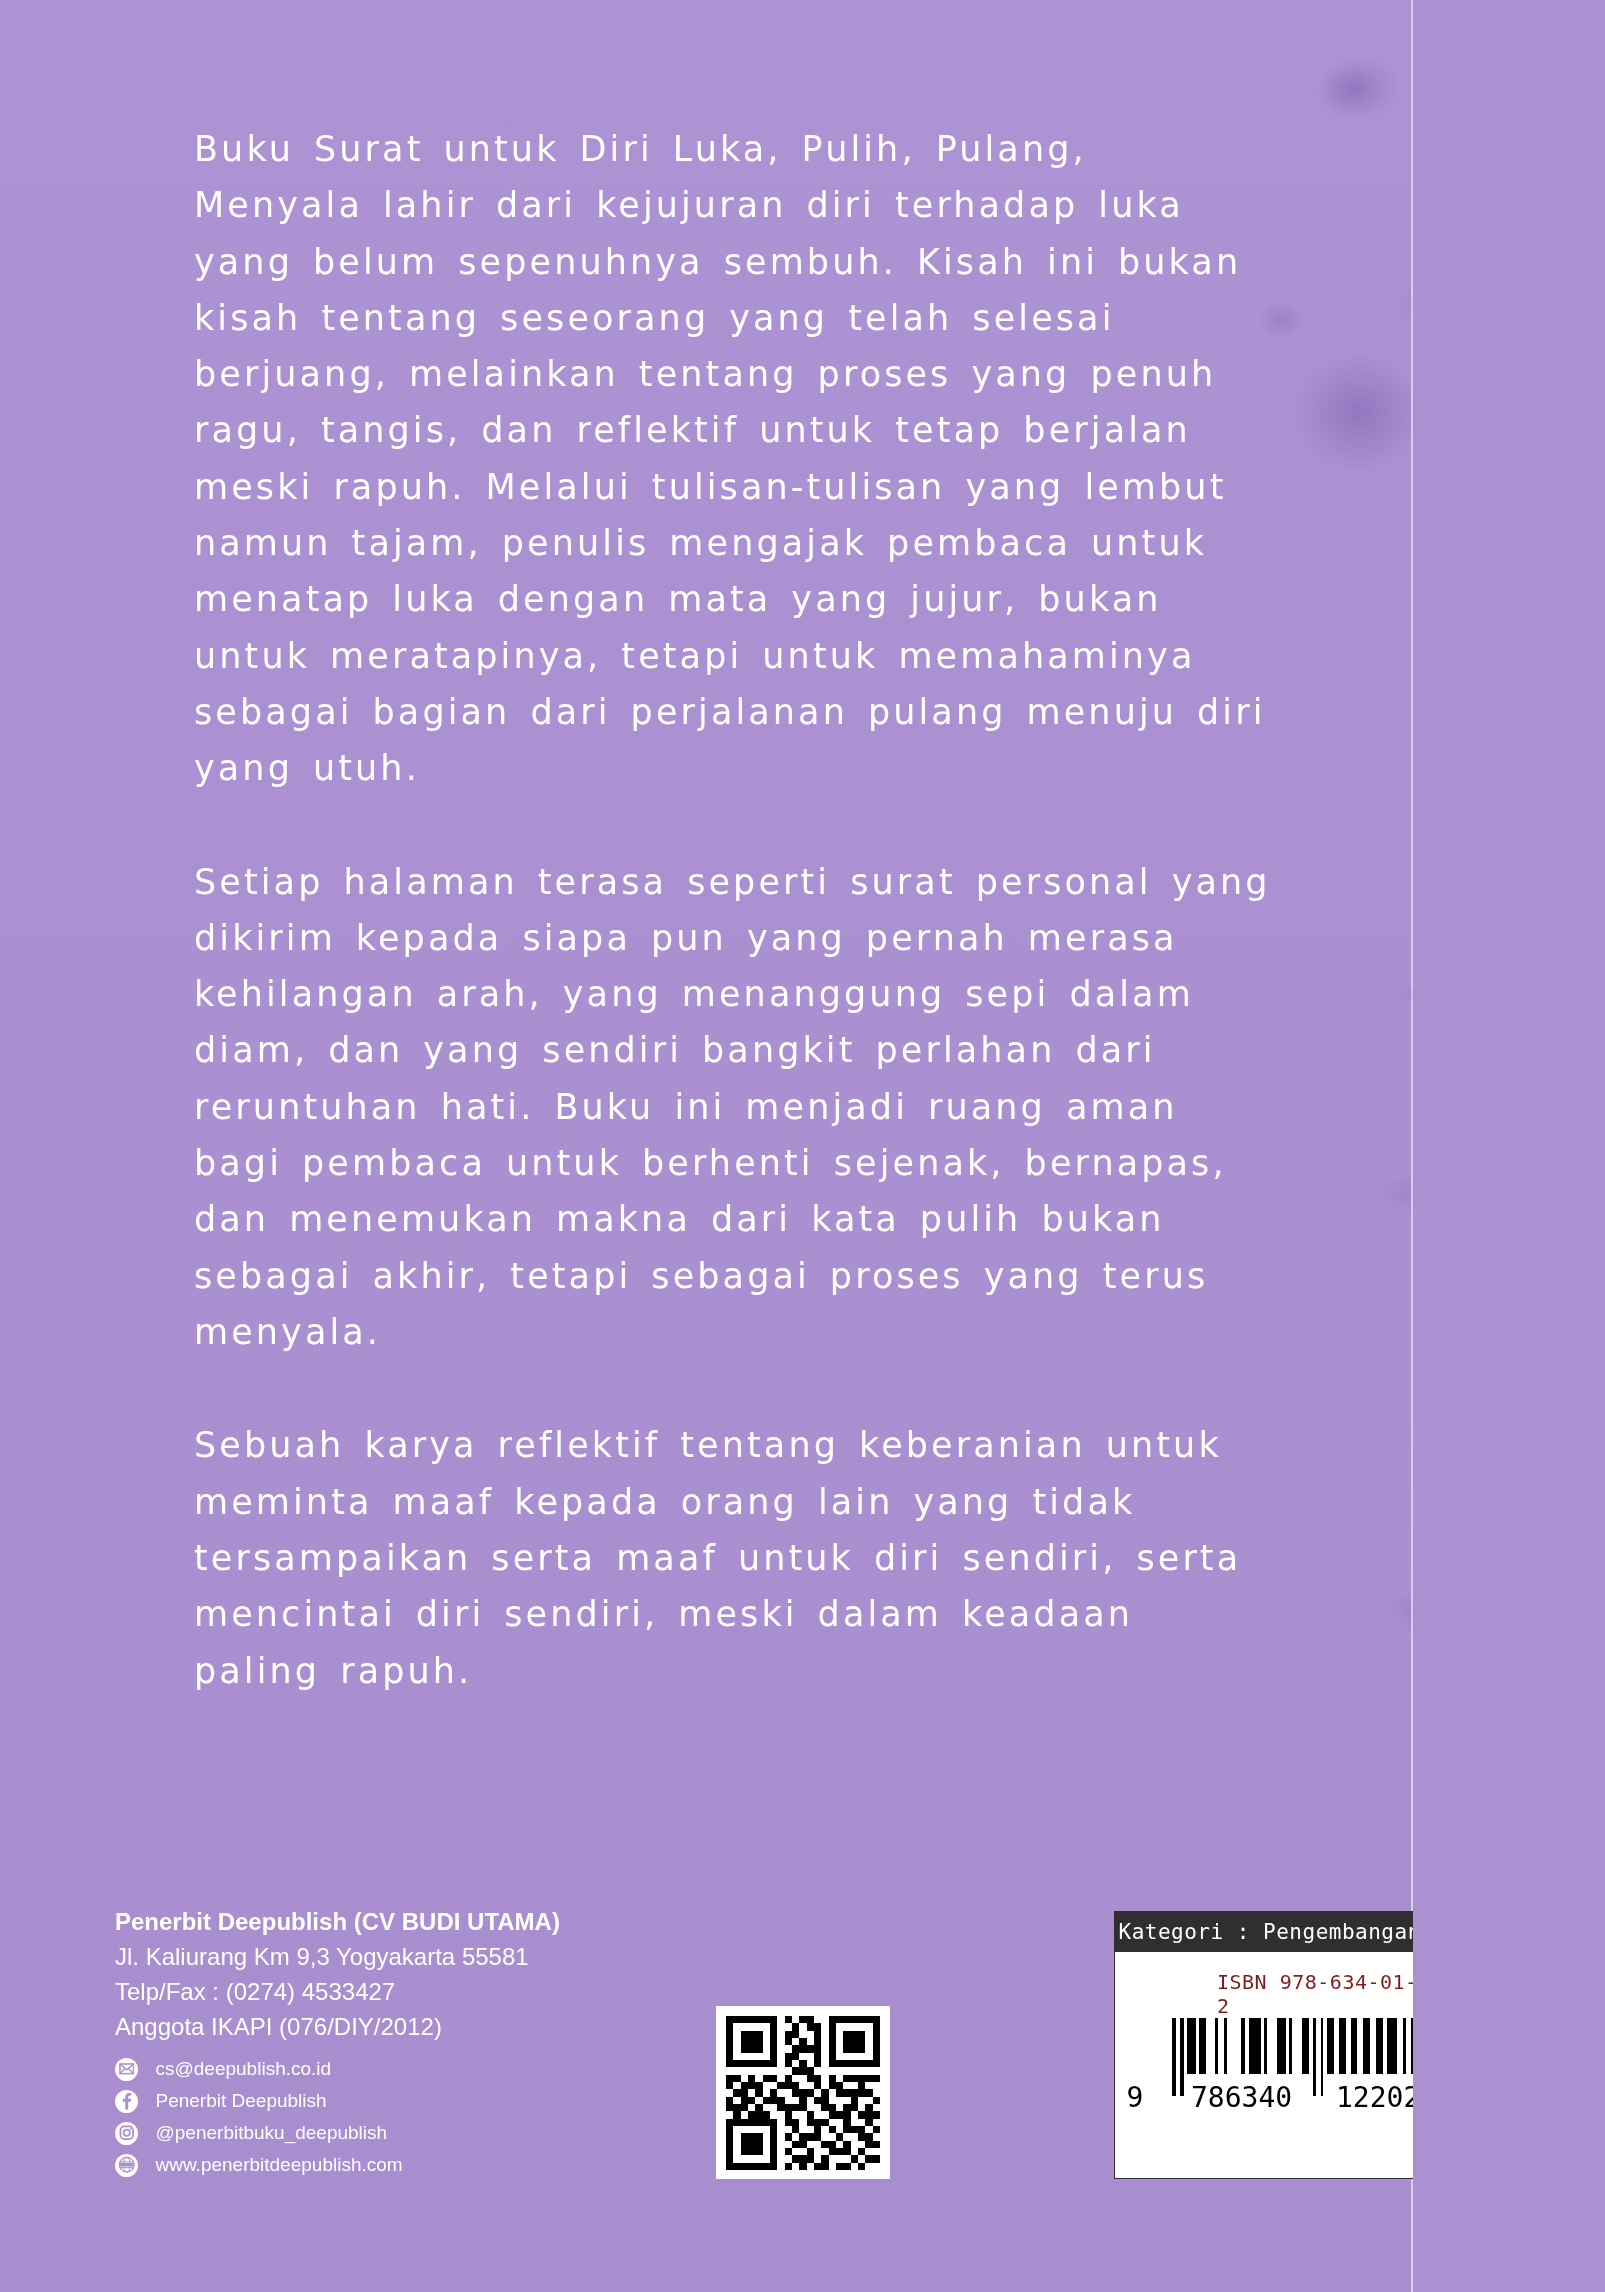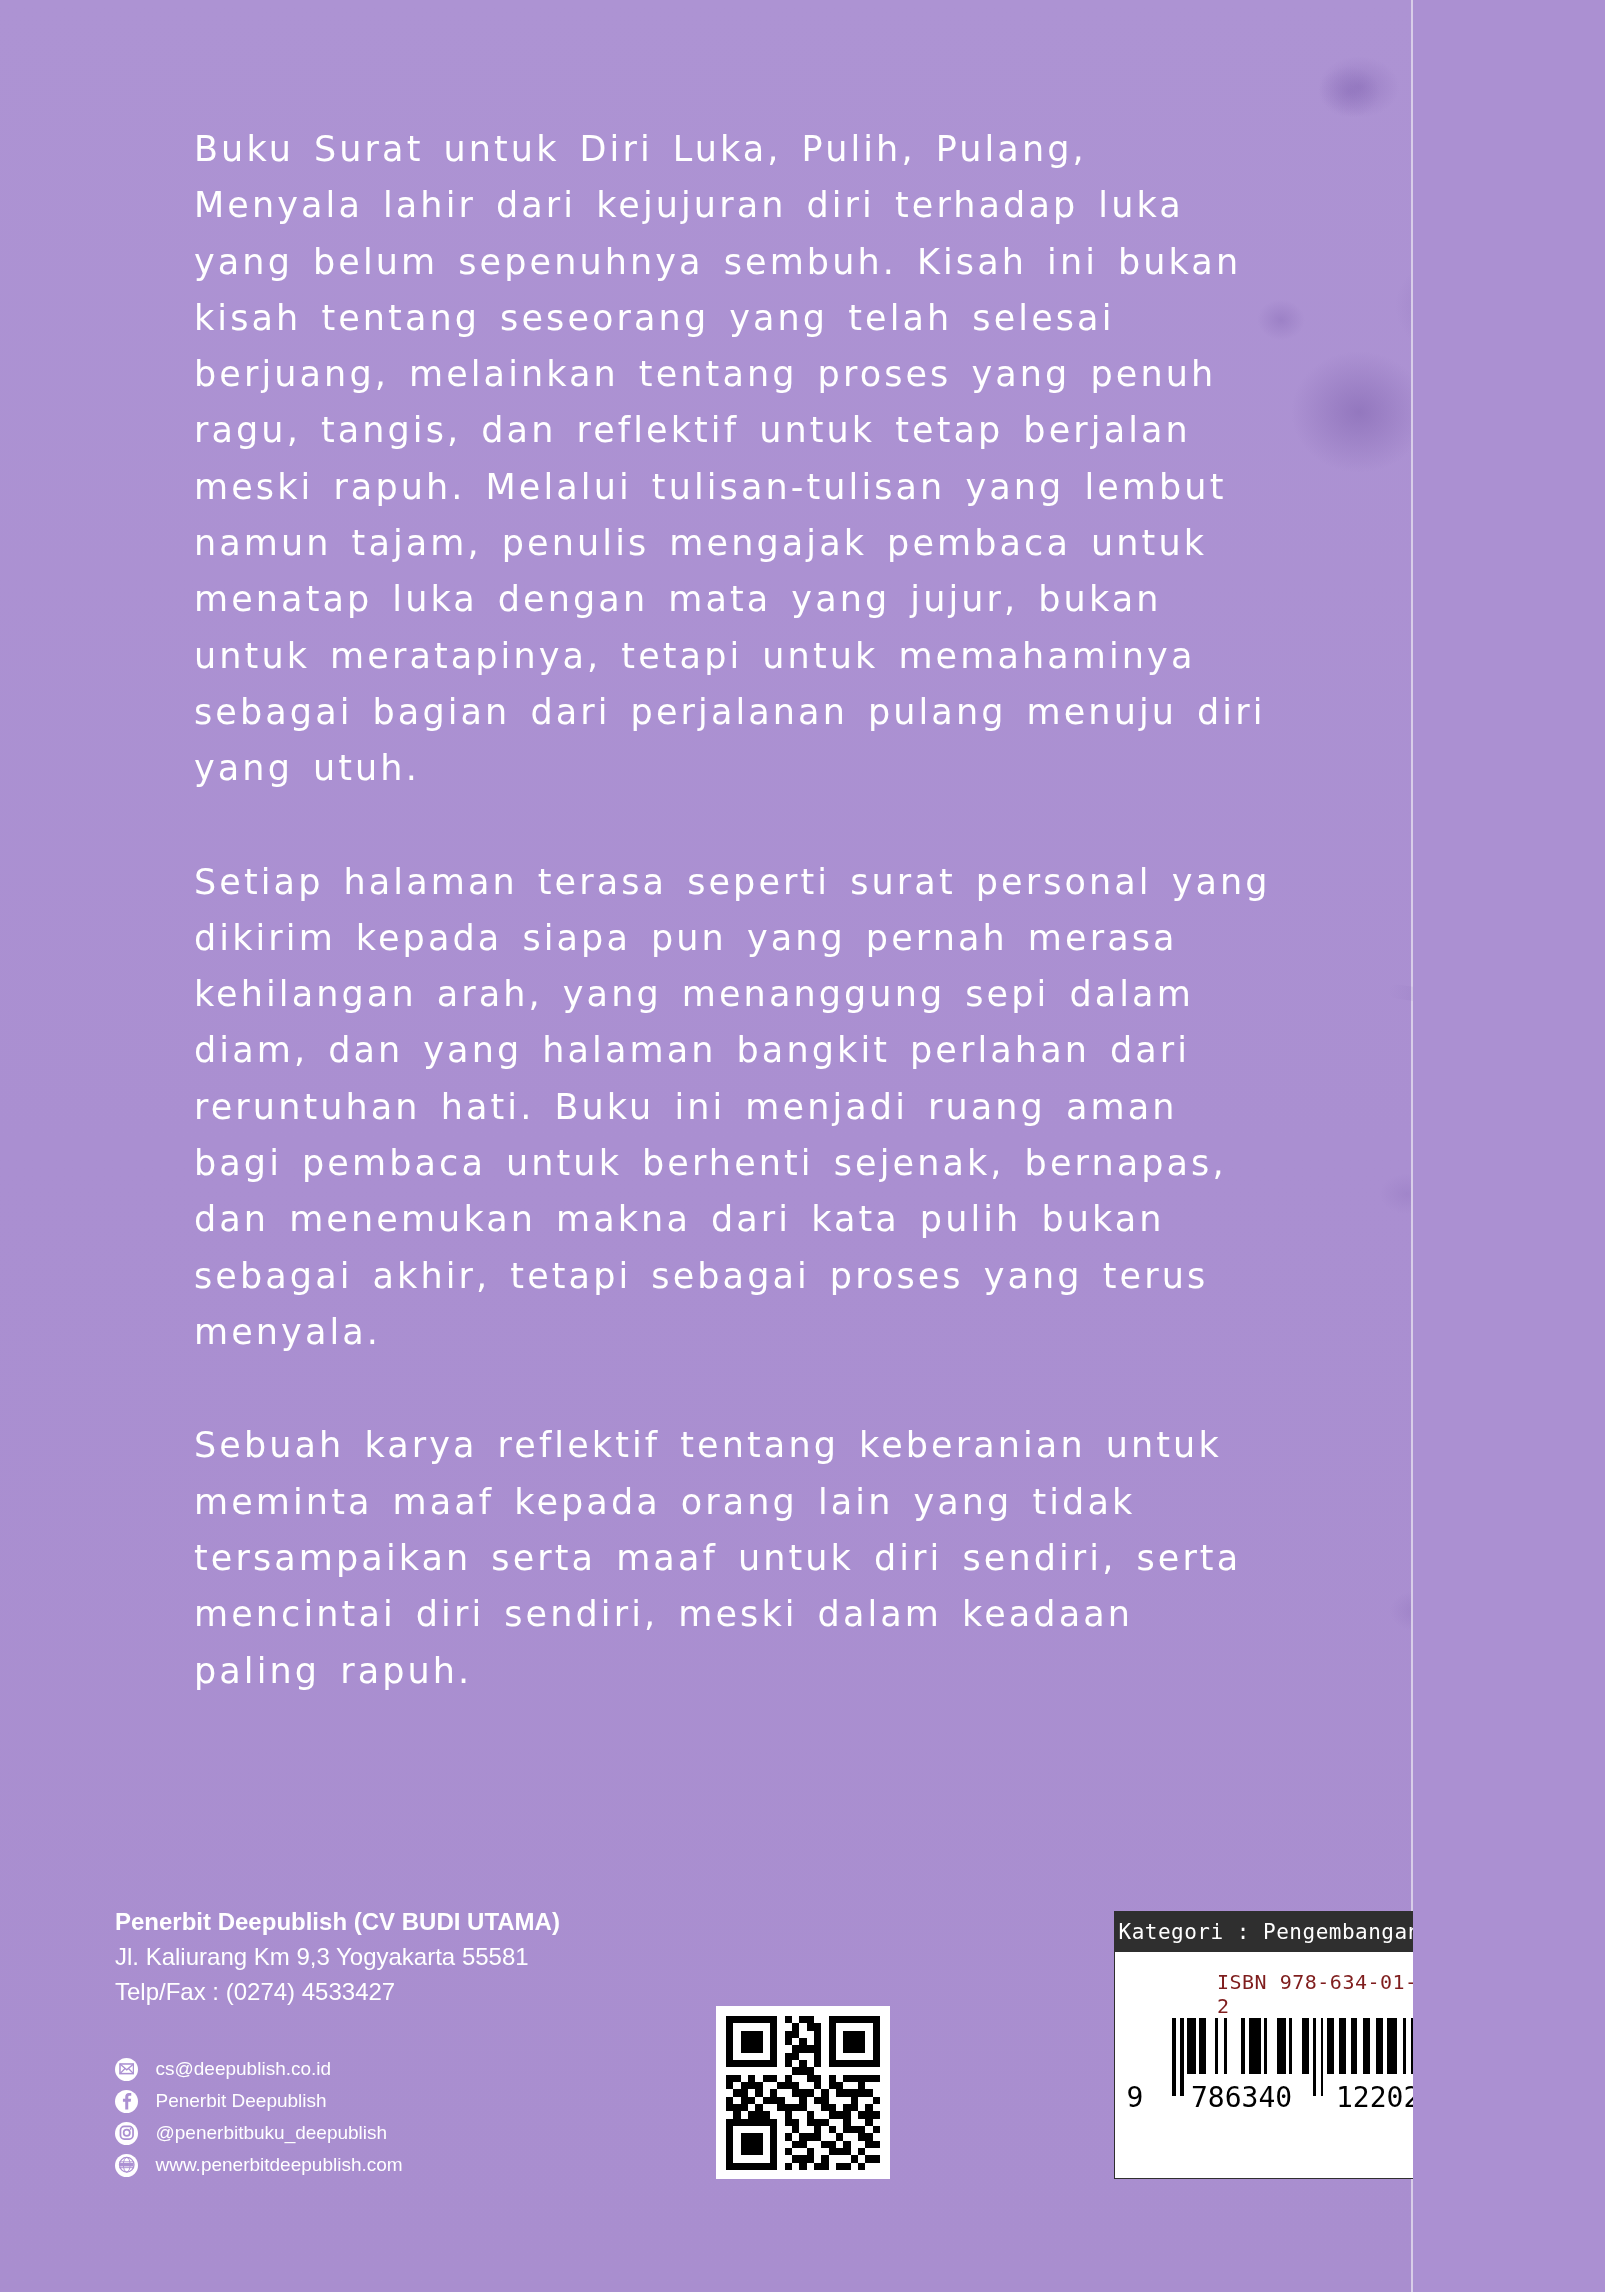--- a/index.html
+++ b/index.html
@@ -70,38 +70,39 @@
     <div class="line" style="top:338px">meski rapuh. Melalui tulisan-tulisan yang lembut</div>
     <div class="line" style="top:394px">namun tajam, penulis mengajak pembaca untuk</div>
     <div class="line" style="top:450px">menatap luka dengan mata yang jujur, bukan</div>
     <div class="line" style="top:507px">untuk meratapinya, tetapi untuk memahaminya</div>
     <div class="line" style="top:563px">sebagai bagian dari perjalanan pulang menuju diri</div>
     <div class="line" style="top:619px">yang utuh.</div>
 
     <div class="line" style="top:733px">Setiap halaman terasa seperti surat personal yang</div>
     <div class="line" style="top:789px">dikirim kepada siapa pun yang pernah merasa</div>
     <div class="line" style="top:845px">kehilangan arah, yang menanggung sepi dalam</div>
-    <div class="line" style="top:901px">diam, dan yang halaman bangkit perlahan dari</div>
+    <div class="line" style="top:901px">diam, dan yang sendiri bangkit perlahan dari</div>
     <div class="line" style="top:958px">reruntuhan hati. Buku ini menjadi ruang aman</div>
     <div class="line" style="top:1014px">bagi pembaca untuk berhenti sejenak, bernapas,</div>
     <div class="line" style="top:1070px">dan menemukan makna dari kata pulih bukan</div>
     <div class="line" style="top:1127px">sebagai akhir, tetapi sebagai proses yang terus</div>
     <div class="line" style="top:1183px">menyala.</div>
 
     <div class="line" style="top:1296px">Sebuah karya reflektif tentang keberanian untuk</div>
     <div class="line" style="top:1353px">meminta maaf kepada orang lain yang tidak</div>
     <div class="line" style="top:1409px">tersampaikan serta maaf untuk diri sendiri, serta</div>
     <div class="line" style="top:1465px">mencintai diri sendiri, meski dalam keadaan</div>
     <div class="line" style="top:1522px">paling rapuh.</div>
   </div>
 
   <div class="publisher">
     <div class="pl bold">Penerbit Deepublish (CV BUDI UTAMA)</div>
     <div class="pl">Jl. Kaliurang Km 9,3 Yogyakarta 55581</div>
     <div class="pl">Telp/Fax : (0274) 4533427</div>
+    <div class="pl">Anggota IKAPI (076/DIY/2012)</div>
   </div>
 
   <div class="contacts">
     <div class="contact">
       <span class="ic">
         <svg width="15.5" height="11.6" viewBox="0 0 16 12">
             <rect x="1" y="1" width="14" height="10" fill="none" stroke="#ab90d2" stroke-width="1.6"></rect>
             <path d="M1 1 L8 7 L15 1 M1 11 L6 6 M15 11 L10 6" fill="none" stroke="#ab90d2" stroke-width="1.4"></path>
           </svg>
       </span>

